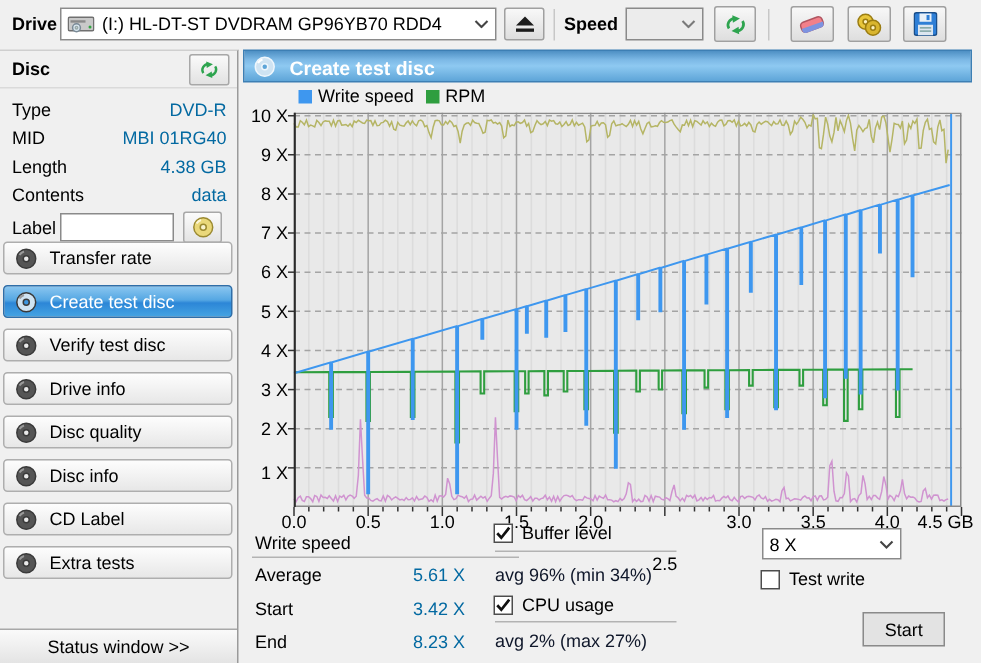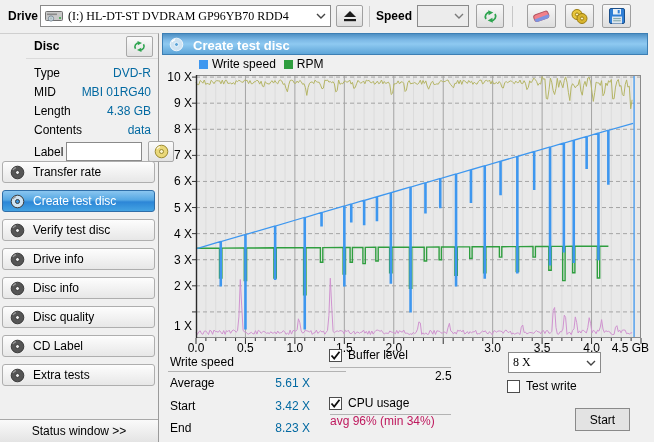--- a/index.html
+++ b/index.html
@@ -4,28 +4,28 @@
 <style>
   * { margin:0; padding:0; box-sizing:border-box; }
   html,body { width:654px; height:442px; }
   body { font-family:"Liberation Sans", sans-serif; font-size:12px; background:#f0f0f0; position:relative; overflow:hidden; color:#000; }
   .abs { position:absolute; }
   .bold { font-weight:bold; }
   .blue { color:#0369a1; }
 
   
   .toolbar { position:absolute; left:0; top:0; width:654px; height:33px; background:#f0f0f0; }
-  .combo { position:absolute; height:22px; background:#fff; border:1px solid #8a8a8a; display:flex; align-items:center; padding:0 4px;font-family:Liberation Serif, serif; }
+  .combo { position:absolute; height:22px; background:#fff; border:1px solid #8a8a8a; display:flex; align-items:center; padding:0 4px; }
   .combo .combo-text { flex:1; white-space:nowrap; overflow:hidden; }
   .combo.disabled { background:#ececec; color:#888; }
   .tbtn { position:absolute; border:1px solid #a0a0a0; background:linear-gradient(#f8f8f8,#dedede); border-radius:2px; display:flex; align-items:center; justify-content:center; cursor:pointer; padding:0; }
   .sep { position:absolute; width:1px; height:21px; background:#c7c7c7; }
 
   
-  .sidebar { position:absolute; left:0; top:33px; width:159px; height:409px; border-right:1px solid #9a9a9a; border-top:1px solid #cfcfcf; background:#f0f0f0;padding-left:26px; }
+  .sidebar { position:absolute; left:0; top:33px; width:159px; height:409px; border-right:1px solid #9a9a9a; border-top:1px solid #cfcfcf; background:#f0f0f0; }
   .group-header { position:relative; height:25px; border-bottom:1px solid #dadada; }
   .group-header .ttl { position:absolute; left:8px; top:5px; font-weight:bold; }
   .group-header .hbtn { position:absolute; right:5px; top:2px; width:27px; height:21px; border:1px solid #a8a8a8; background:linear-gradient(#fafafa,#e2e2e2); border-radius:2px; display:flex; align-items:center; justify-content:center; }
   .info-row { display:flex; justify-content:space-between; padding:0 7px 0 8px; height:19px; line-height:19px; }
   .label-row { position:relative; height:24px; margin-top:1px; }
   .label-row .lr-lbl { position:absolute; left:8px; top:4px; }
   .label-row input { position:absolute; left:40px; top:1px; width:76px; height:19px; border:1px solid #8a8a8a; background:#fff; font-family:"Liberation Sans",sans-serif; font-size:12px; padding:0 3px; }
   .label-row .lr-btn { position:absolute; left:122px; top:0px; width:26px; height:21px; border:1px solid #a8a8a8; background:linear-gradient(#fbfbfb,#e3e3e3); border-radius:2px; display:flex; align-items:center; justify-content:center; }
   #nav { position:absolute; left:2px; top:127px; width:153px; }
   .nav-btn { height:22px; margin-bottom:7px; border:1px solid #aeaeae; border-radius:3px; background:linear-gradient(#fdfdfd,#e7e7e7); display:flex; align-items:center; cursor:pointer; }
@@ -42,21 +42,21 @@
   .ylab { position:absolute; width:33px; text-align:right; left:159px; }
   .xlab { position:absolute; top:341px; width:30px; text-align:center; }
   #chart { position:absolute; left:192px; top:75px; }
 
   .stat-hd { position:absolute; left:170px; top:355px; }
   .hline { position:absolute; height:1px; background:#b3b3b3; }
   .srow-l { position:absolute; left:170px; }
   .srow-v { position:absolute; left:240px; width:70px; text-align:right; color:#0369a1; }
   .cbrow { position:absolute; display:flex; align-items:center; gap:6px; cursor:pointer; }
   .cb { width:13px; height:13px; border:1px solid #4d4d4d; background:#fff; display:inline-flex; align-items:center; justify-content:center; flex:none; }
-  .statline { position:absolute; color:#be185d;margin-top:38px; }
+  .statline { position:absolute; color:#0f172a; }
   .mini-combo { position:absolute; left:508px; top:352px; width:93px; height:21px; }
   .start-btn { position:absolute; left:575px; top:408px; width:55px; height:23px; border:1px solid #8a8a8a; background:#e3e3e3; font-family:"Liberation Sans",sans-serif; font-size:12px; cursor:pointer; }
   .chev svg { display:block; }
 </style>
 </head>
 <body>
 
 <div class="toolbar">
   <span class="abs bold" style="left:8px;top:9px">Drive</span>
 
@@ -229,29 +229,29 @@
             <path d="M3 5 A5.2 5.2 0 0 1 6 2.6" fill="none" stroke="#9a9a9a" stroke-width="1.4"></path>
           </svg></span>
         <span>Drive info</span>
       </div>
       <div class="nav-btn">
         <span class="nicon"><svg width="15" height="15" viewBox="0 0 15 15">
             <circle cx="7.5" cy="7.5" r="6.3" fill="#555" stroke="#3a3a3a"></circle>
             <circle cx="7.5" cy="7.5" r="2" fill="#e9e9e9" stroke="#3a3a3a"></circle>
             <path d="M3 5 A5.2 5.2 0 0 1 6 2.6" fill="none" stroke="#9a9a9a" stroke-width="1.4"></path>
           </svg></span>
+        <span>Disc quality</span>
+      </div>
+      <div class="nav-btn">
+        <span class="nicon"><svg width="15" height="15" viewBox="0 0 15 15">
+            <circle cx="7.5" cy="7.5" r="6.3" fill="#555" stroke="#3a3a3a"></circle>
+            <circle cx="7.5" cy="7.5" r="2" fill="#e9e9e9" stroke="#3a3a3a"></circle>
+            <path d="M3 5 A5.2 5.2 0 0 1 6 2.6" fill="none" stroke="#9a9a9a" stroke-width="1.4"></path>
+          </svg></span>
         <span>Disc info</span>
-      </div>
-      <div class="nav-btn">
-        <span class="nicon"><svg width="15" height="15" viewBox="0 0 15 15">
-            <circle cx="7.5" cy="7.5" r="6.3" fill="#555" stroke="#3a3a3a"></circle>
-            <circle cx="7.5" cy="7.5" r="2" fill="#e9e9e9" stroke="#3a3a3a"></circle>
-            <path d="M3 5 A5.2 5.2 0 0 1 6 2.6" fill="none" stroke="#9a9a9a" stroke-width="1.4"></path>
-          </svg></span>
-        <span>Disc quality</span>
       </div>
       <div class="nav-btn">
         <span class="nicon"><svg width="15" height="15" viewBox="0 0 15 15">
             <circle cx="7.5" cy="7.5" r="6.3" fill="#555" stroke="#3a3a3a"></circle>
             <circle cx="7.5" cy="7.5" r="2" fill="#e9e9e9" stroke="#3a3a3a"></circle>
             <path d="M3 5 A5.2 5.2 0 0 1 6 2.6" fill="none" stroke="#9a9a9a" stroke-width="1.4"></path>
           </svg></span>
         <span>CD Label</span>
       </div>
       <div class="nav-btn">
@@ -285,21 +285,21 @@
 <div id="ylabels">
     <span class="ylab" style="top: 70.0873px;">10 X</span>
     <span class="ylab" style="top: 96.1786px;">9 X</span>
     <span class="ylab" style="top: 122.27px;">8 X</span>
     <span class="ylab" style="top: 148.361px;">7 X</span>
     <span class="ylab" style="top: 174.452px;">6 X</span>
     <span class="ylab" style="top: 200.544px;">5 X</span>
     <span class="ylab" style="top: 226.635px;">4 X</span>
     <span class="ylab" style="top: 252.726px;">3 X</span>
     <span class="ylab" style="top: 278.817px;">2 X</span>
-    <span class="ylab" style="top: 319px;">1 X</span>
+    <span class="ylab" style="top: 308px;">1 X</span>
   </div>
 <svg id="chart" width="451" height="272">
     <rect x="4" y="0" width="445" height="263" fill="#e9e9e9"></rect>
     <line x1="13.88888888888889" y1="0" x2="13.88888888888889" y2="263" stroke="#dcdcdc" stroke-width="1"></line>
     <line x1="23.77777777777778" y1="0" x2="23.77777777777778" y2="263" stroke="#dcdcdc" stroke-width="1"></line>
     <line x1="33.66666666666667" y1="0" x2="33.66666666666667" y2="263" stroke="#dcdcdc" stroke-width="1"></line>
     <line x1="43.55555555555556" y1="0" x2="43.55555555555556" y2="263" stroke="#dcdcdc" stroke-width="1"></line>
     <line x1="63.333333333333336" y1="0" x2="63.333333333333336" y2="263" stroke="#dcdcdc" stroke-width="1"></line>
     <line x1="73.22222222222223" y1="0" x2="73.22222222222223" y2="263" stroke="#dcdcdc" stroke-width="1"></line>
     <line x1="83.11111111111111" y1="0" x2="83.11111111111111" y2="263" stroke="#dcdcdc" stroke-width="1"></line>

